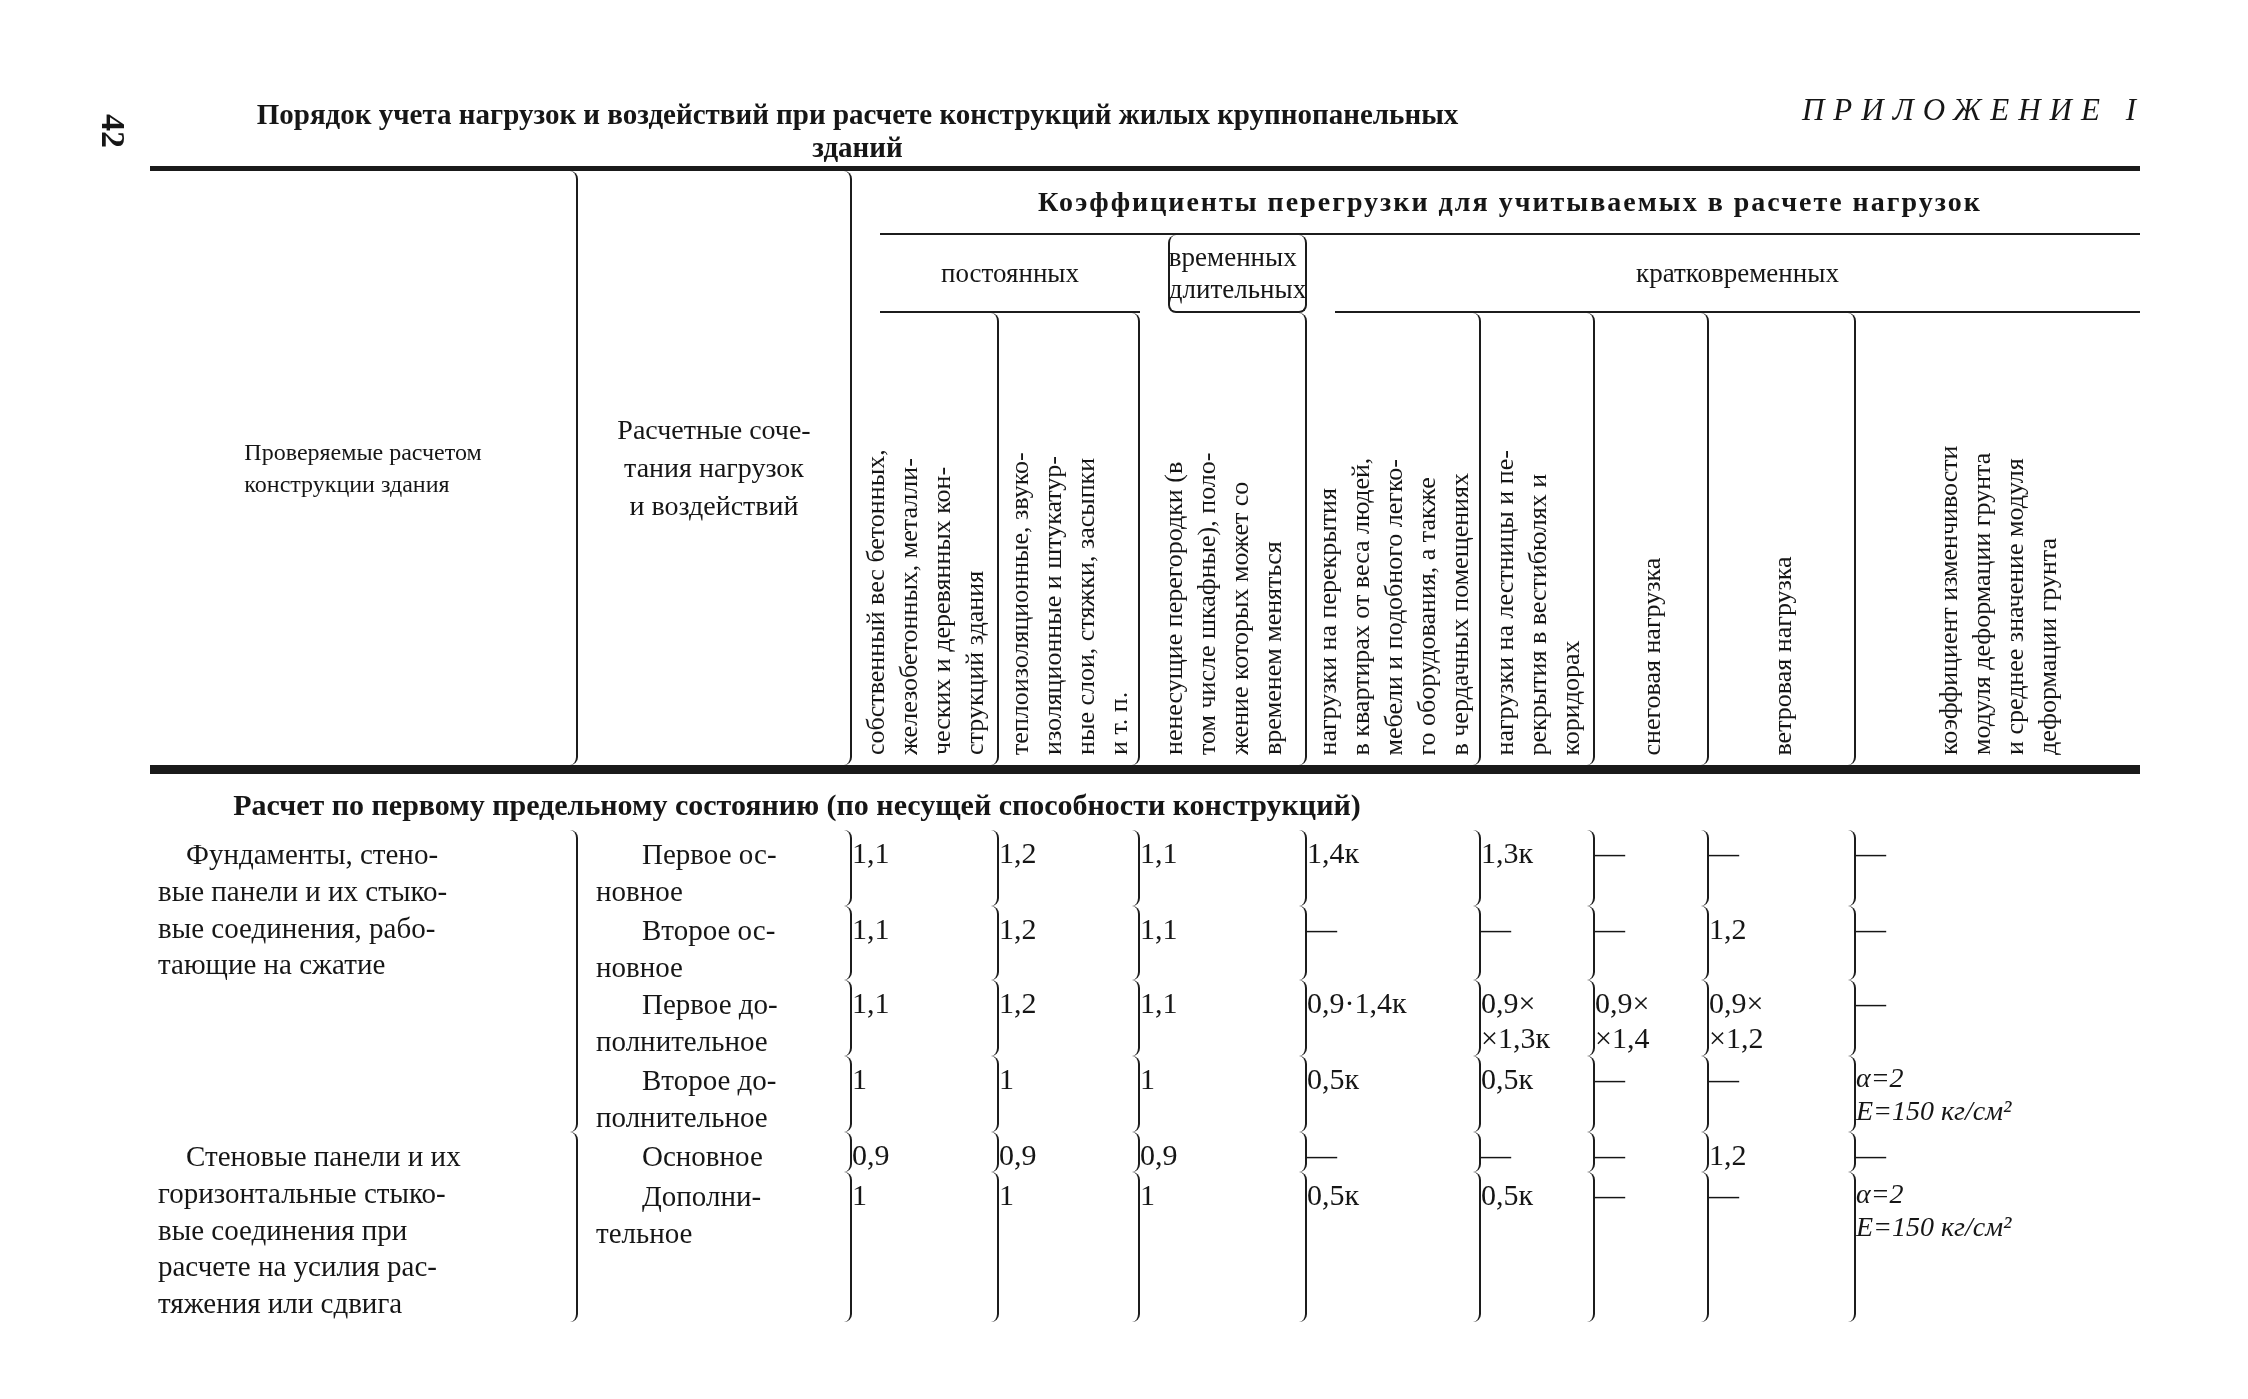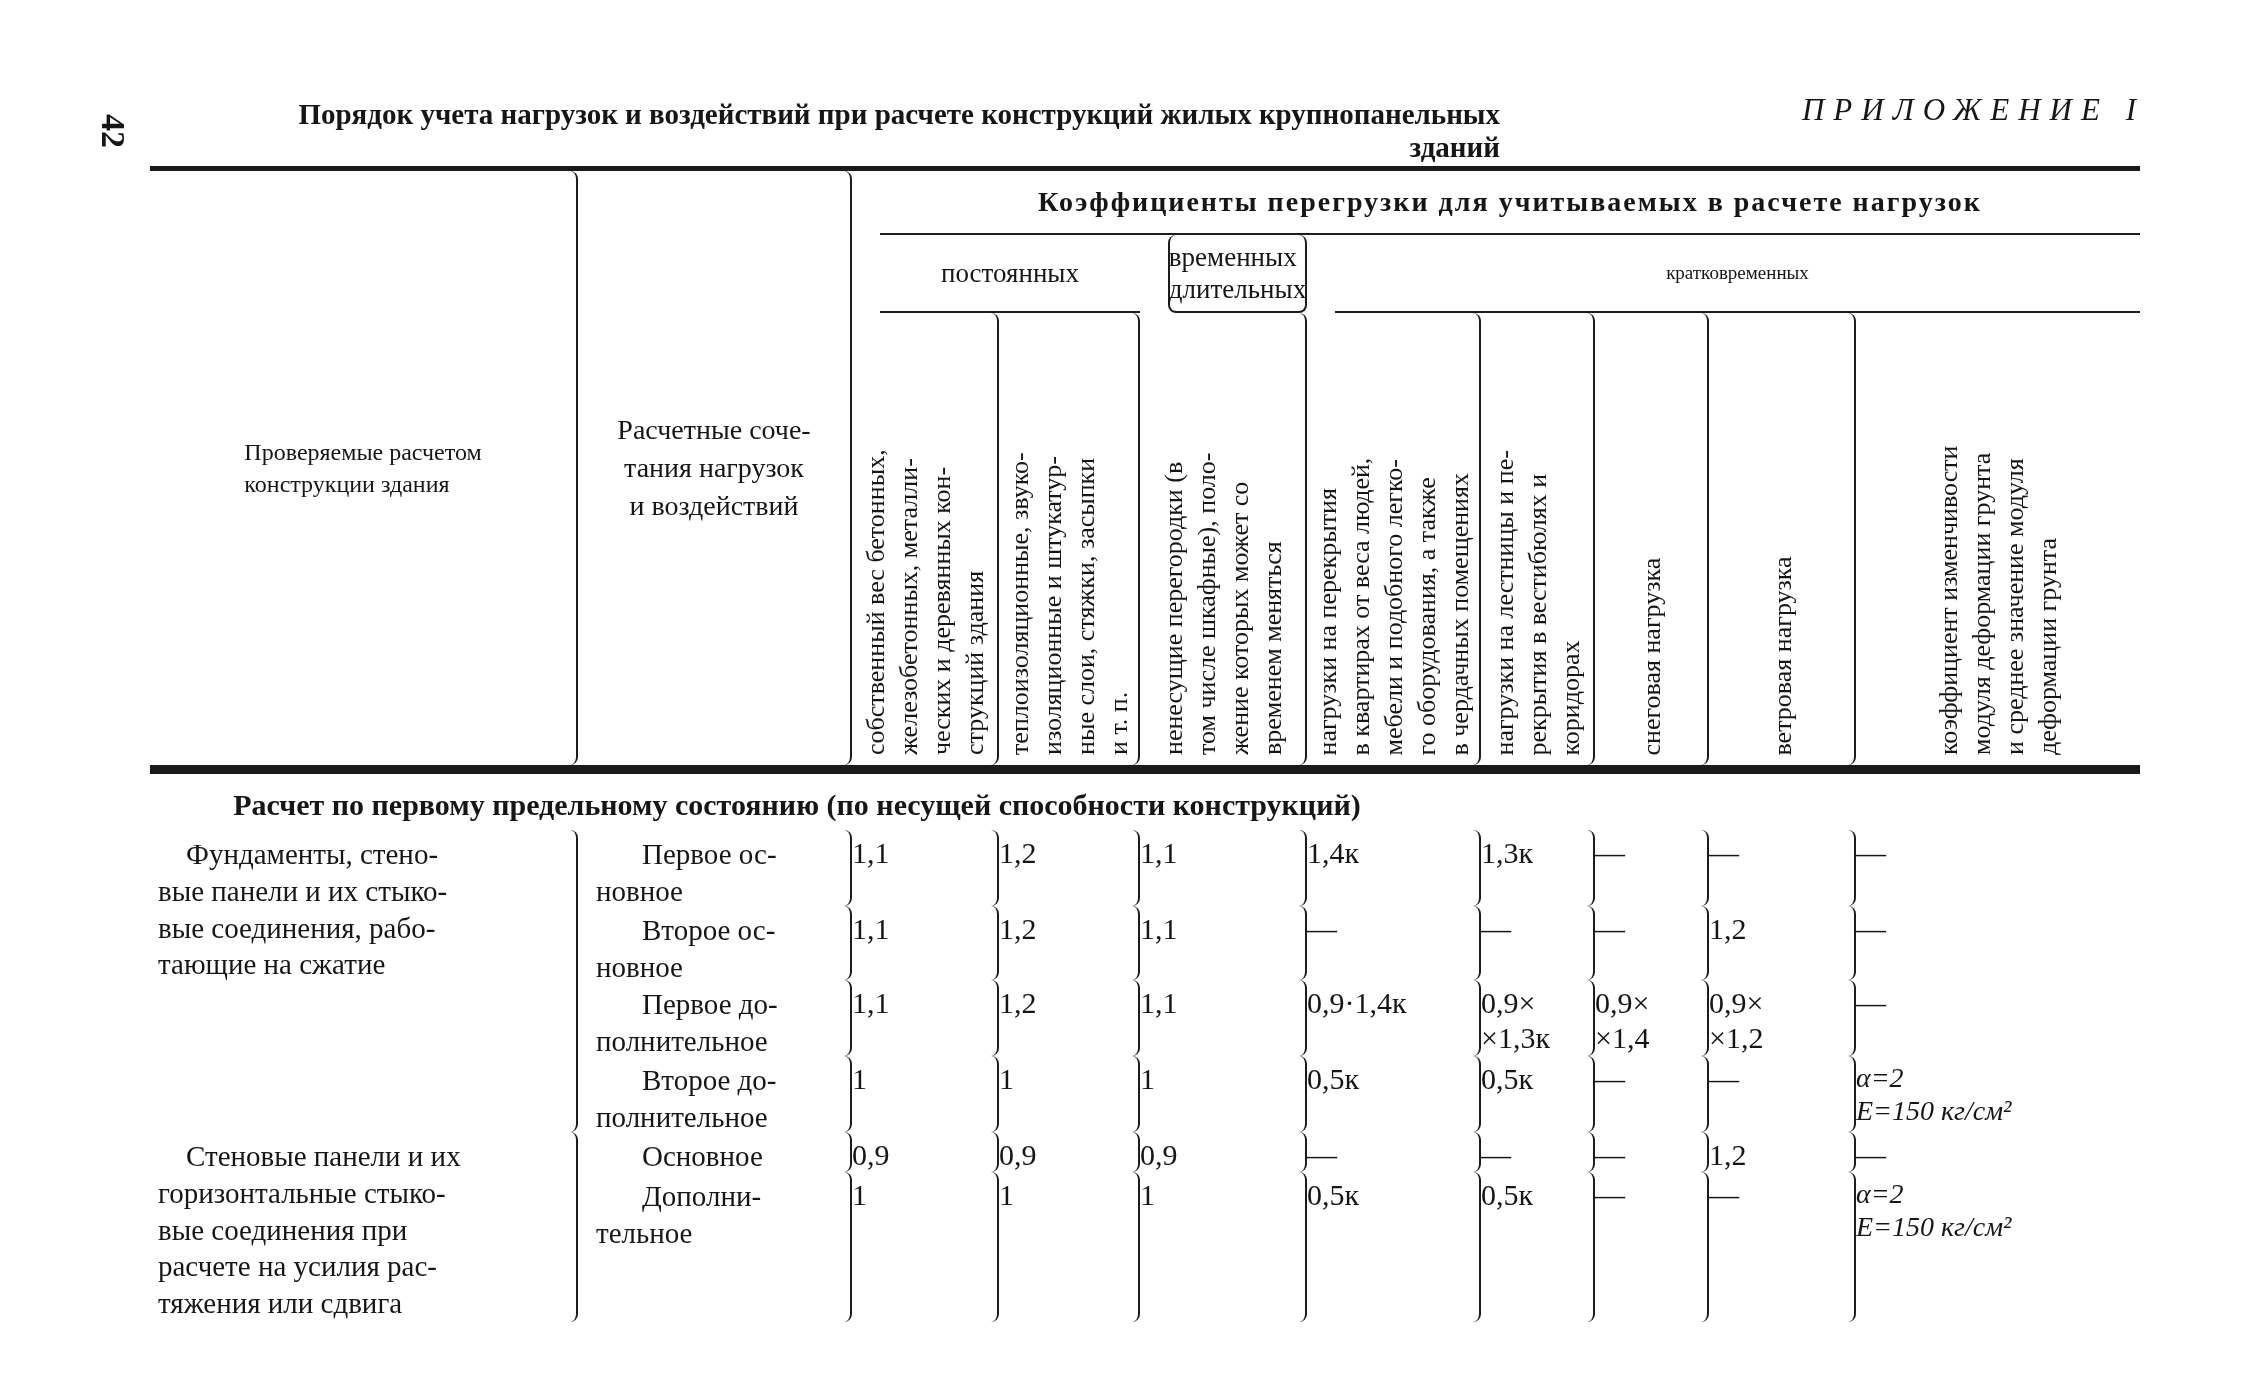--- a/index.html
+++ b/index.html
@@ -10,21 +10,21 @@
   }
   .page-number {
     position:absolute; left:96px; top:112px; font-size:34px; font-weight:bold;
     transform:rotate(90deg); transform-origin:center;
   }
   .appendix {
     position:absolute; left:1690px; top:92px; width:455px; text-align:right;
     font-size:31px; font-style:italic; letter-spacing:9px; white-space:nowrap;
   }
   .doc-title {
-    position:absolute; left:215px; top:98px; width:1285px; text-align:right;
+    position:absolute; left:215px; top:98px; width:1285px; text-align:center;
     font-size:29px; font-weight:bold;
   }
   .table-frame {
     position:absolute; left:150px; top:166px; width:1990px;
     border-top:5px solid #1a1a1a;
   }
   .hdr-grid, .body-grid {
     display:grid;
     grid-template-columns:428px 274px 147px 141px 167px 174px 114px 114px 147px 284px;
   }
@@ -35,21 +35,21 @@
   .bB { border-bottom:2px solid #1c1c1c;margin-left:28px; }
   .h-col1 { grid-row:1/4; grid-column:1; display:flex; align-items:center; justify-content:center;
             text-align:left; font-size:24px; white-space:pre-line; line-height:1.35; }
   .h-col2 { grid-row:1/4; grid-column:2; display:flex; align-items:center; justify-content:center;
             text-align:center; font-size:28px; white-space:pre-line; line-height:1.35; }
   .h-span { grid-row:1; grid-column:3/11; display:flex; align-items:center; justify-content:center;
             font-size:28px; font-weight:bold; letter-spacing:2px; }
   .h-perm { grid-row:2; grid-column:3/5; display:flex; align-items:center; justify-content:center; font-size:27px; }
   .h-templ{ grid-row:2; grid-column:5;  display:flex; align-items:center; justify-content:center;
             font-size:27px; white-space:pre-line; line-height:1.2; }
-  .h-short{ grid-row:2; grid-column:6/11; display:flex; align-items:center; justify-content:center; font-size:19px; }
+  .h-short{ grid-row:2; grid-column:6/11; display:flex; align-items:center; justify-content:center; font-size:27px; }
   .h-rot  { grid-row:3; display:flex; align-items:center; justify-content:center; overflow:visible; }
   .rot {
     flex:none; width:432px; transform:rotate(-90deg); transform-origin:center;
     font-size:26px; line-height:33px; white-space:pre-line; text-align:left;
   }
   .hdr-rule { height:9px; background:#1a1a1a; }
   .section-heading {
     margin:14px 0 8px 47px; width:1200px; text-align:center;
     font-size:30px; font-weight:bold;
   }

